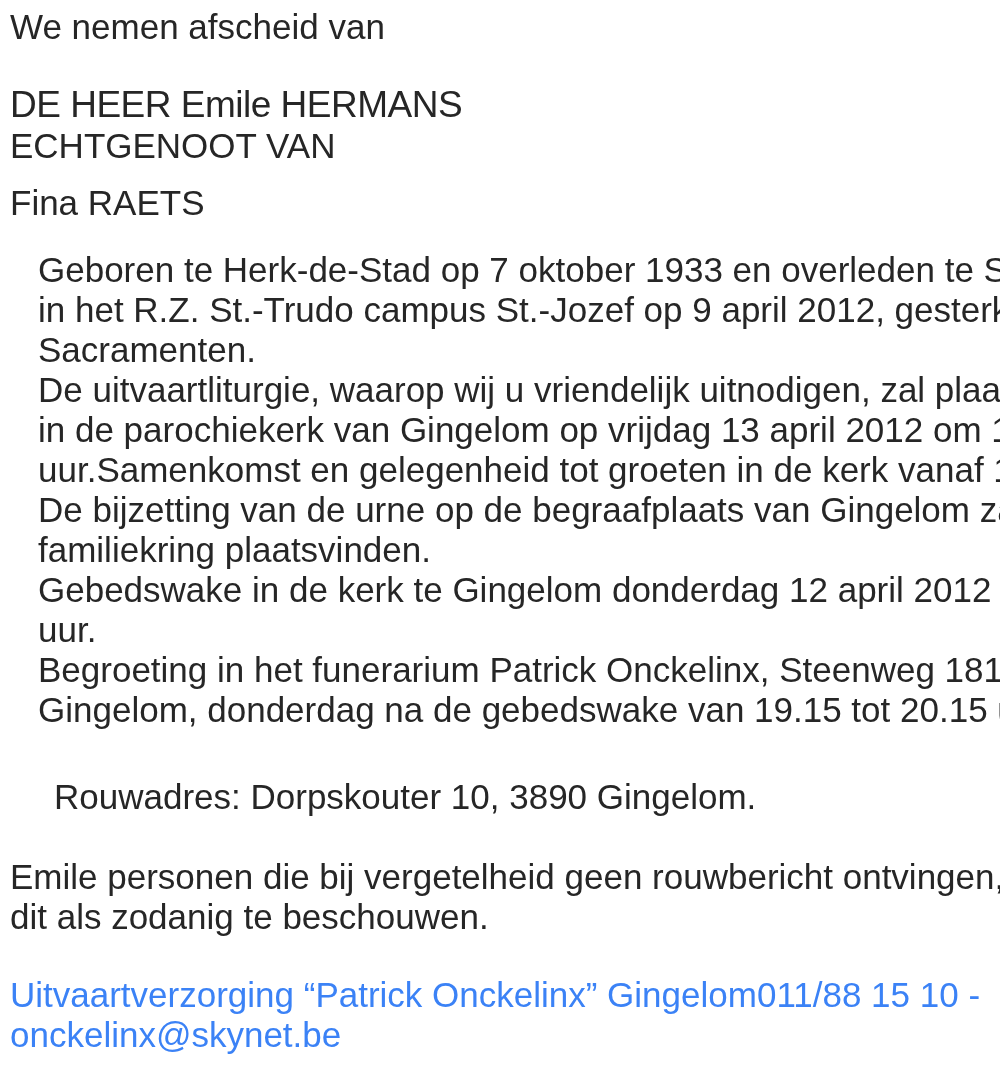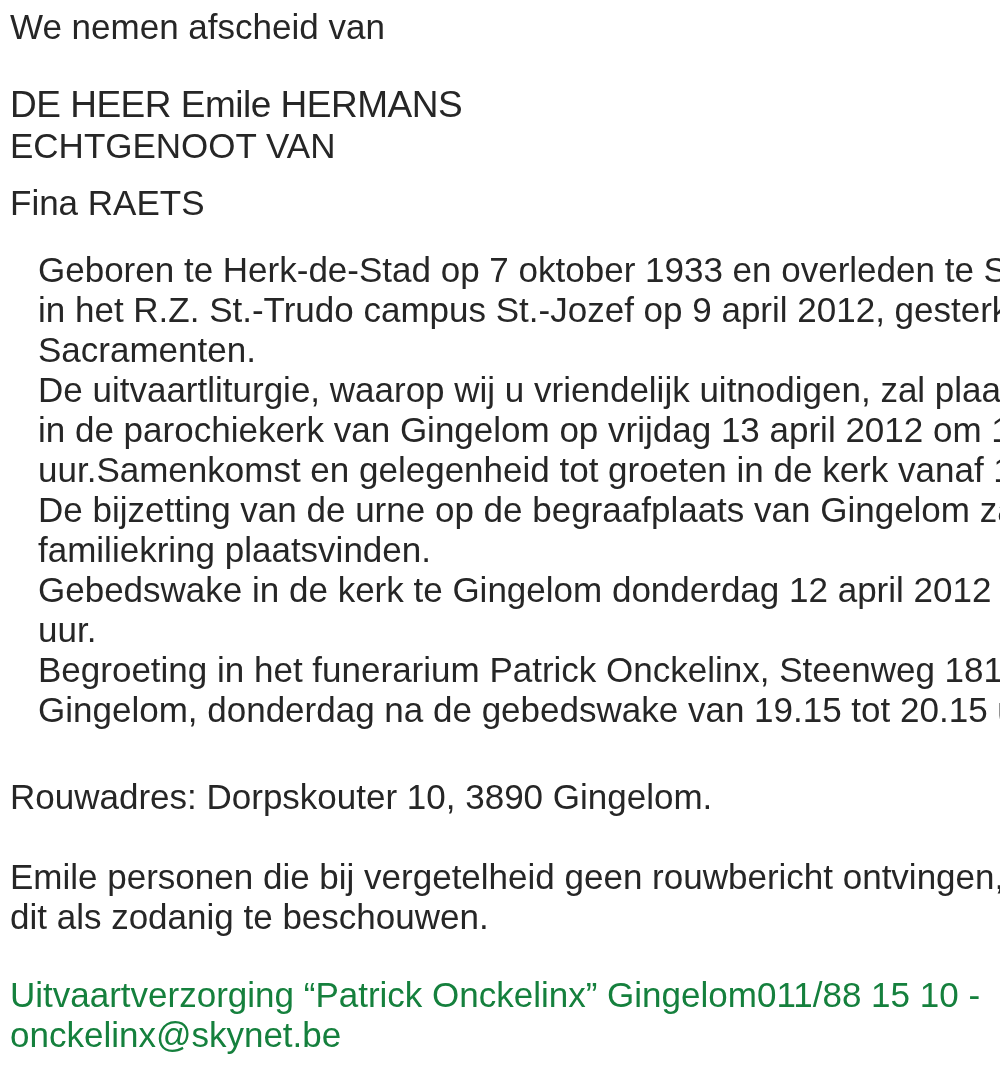--- a/index.html
+++ b/index.html
@@ -40,27 +40,28 @@
   }
   .spouse {
     top: 183px;
   }
   .main-body {
     top: 250px;
     margin-left: 28px;
   }
   .mourning {
     top: 777px;
+    margin-left: 44px;
   }
   .apology {
     top: 857px;
   }
   .footer {
     top: 975px;
-    color: #15803d;
+    color: #3b82f6;
   }
 </style>
 </head>
 <body>
 
 <div class="block body-text intro">We nemen afscheid van</div>
 
 <div class="block title">DE HEER Emile HERMANS</div>
 
 <div class="block body-text relation">ECHTGENOOT VAN</div>

